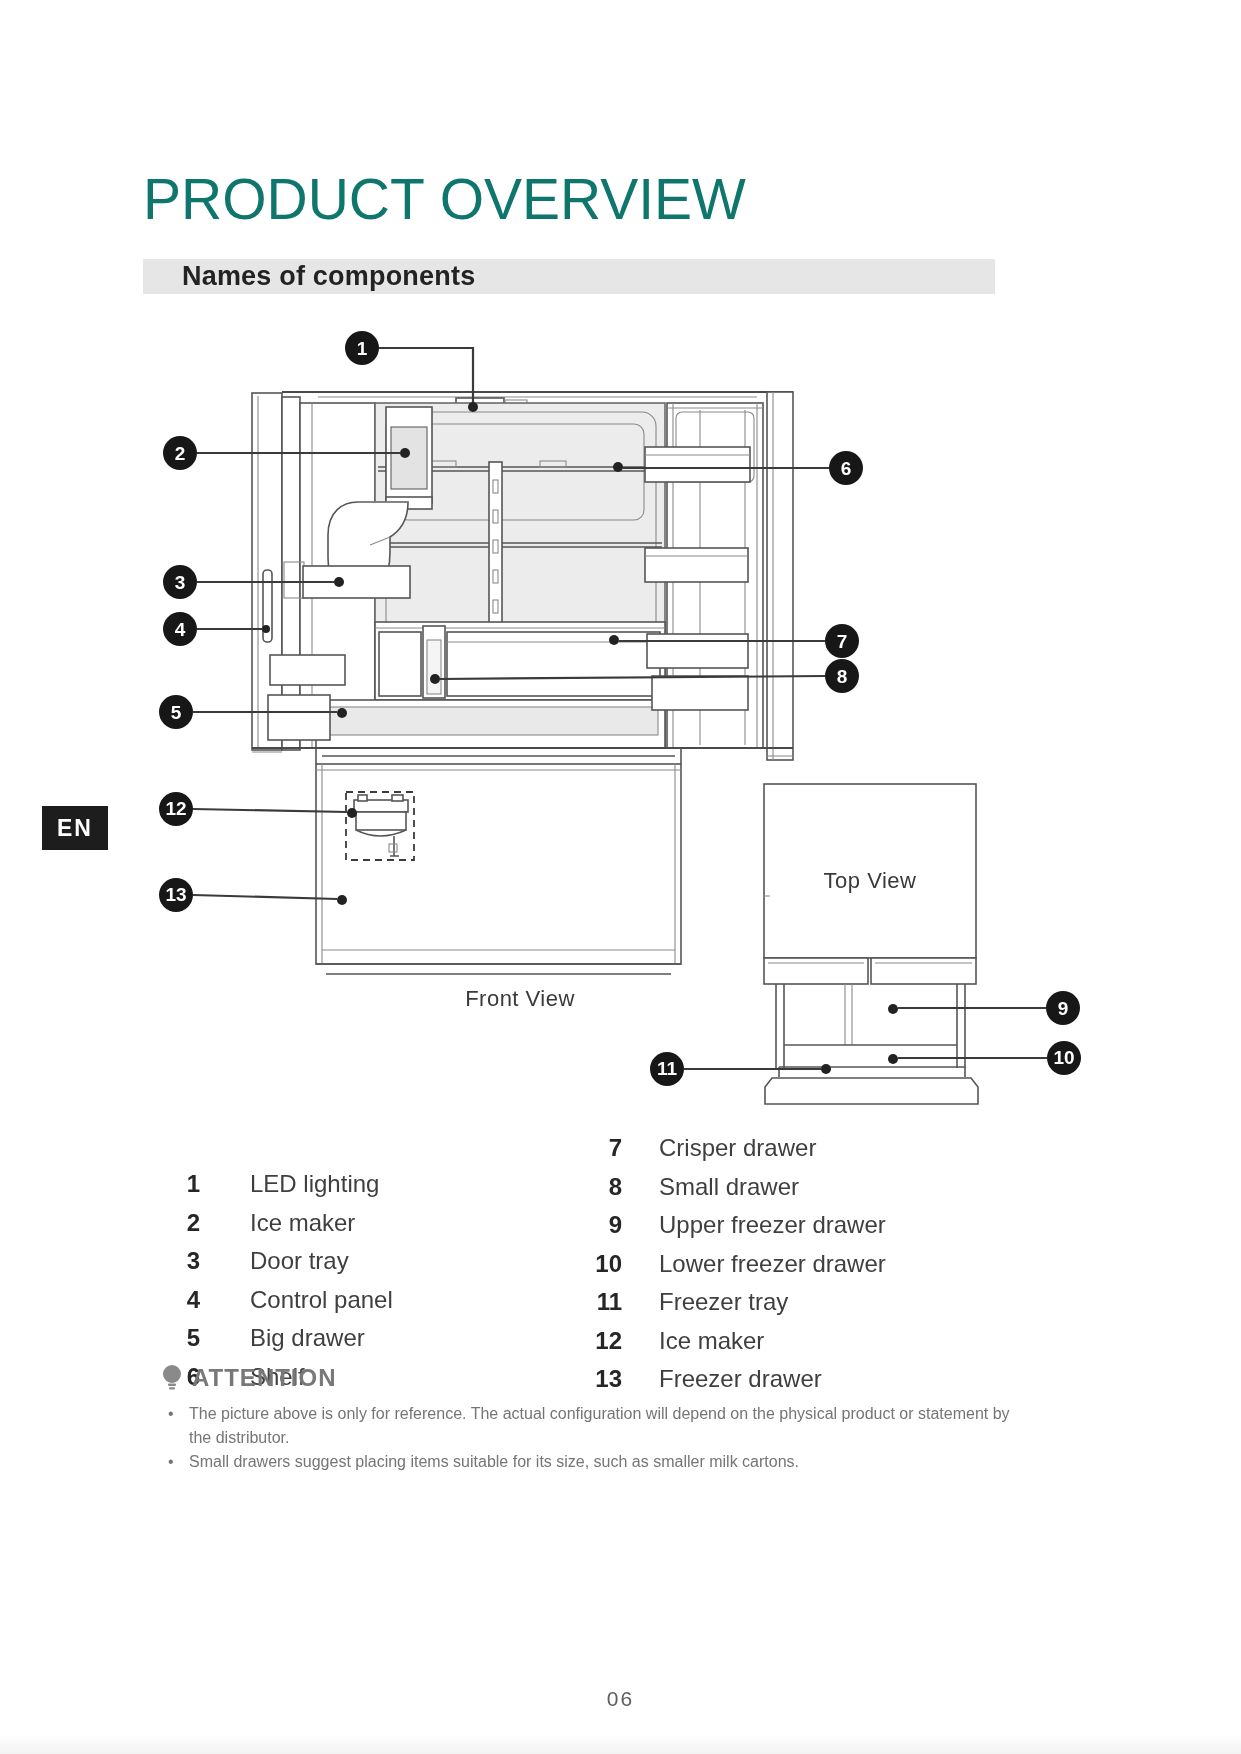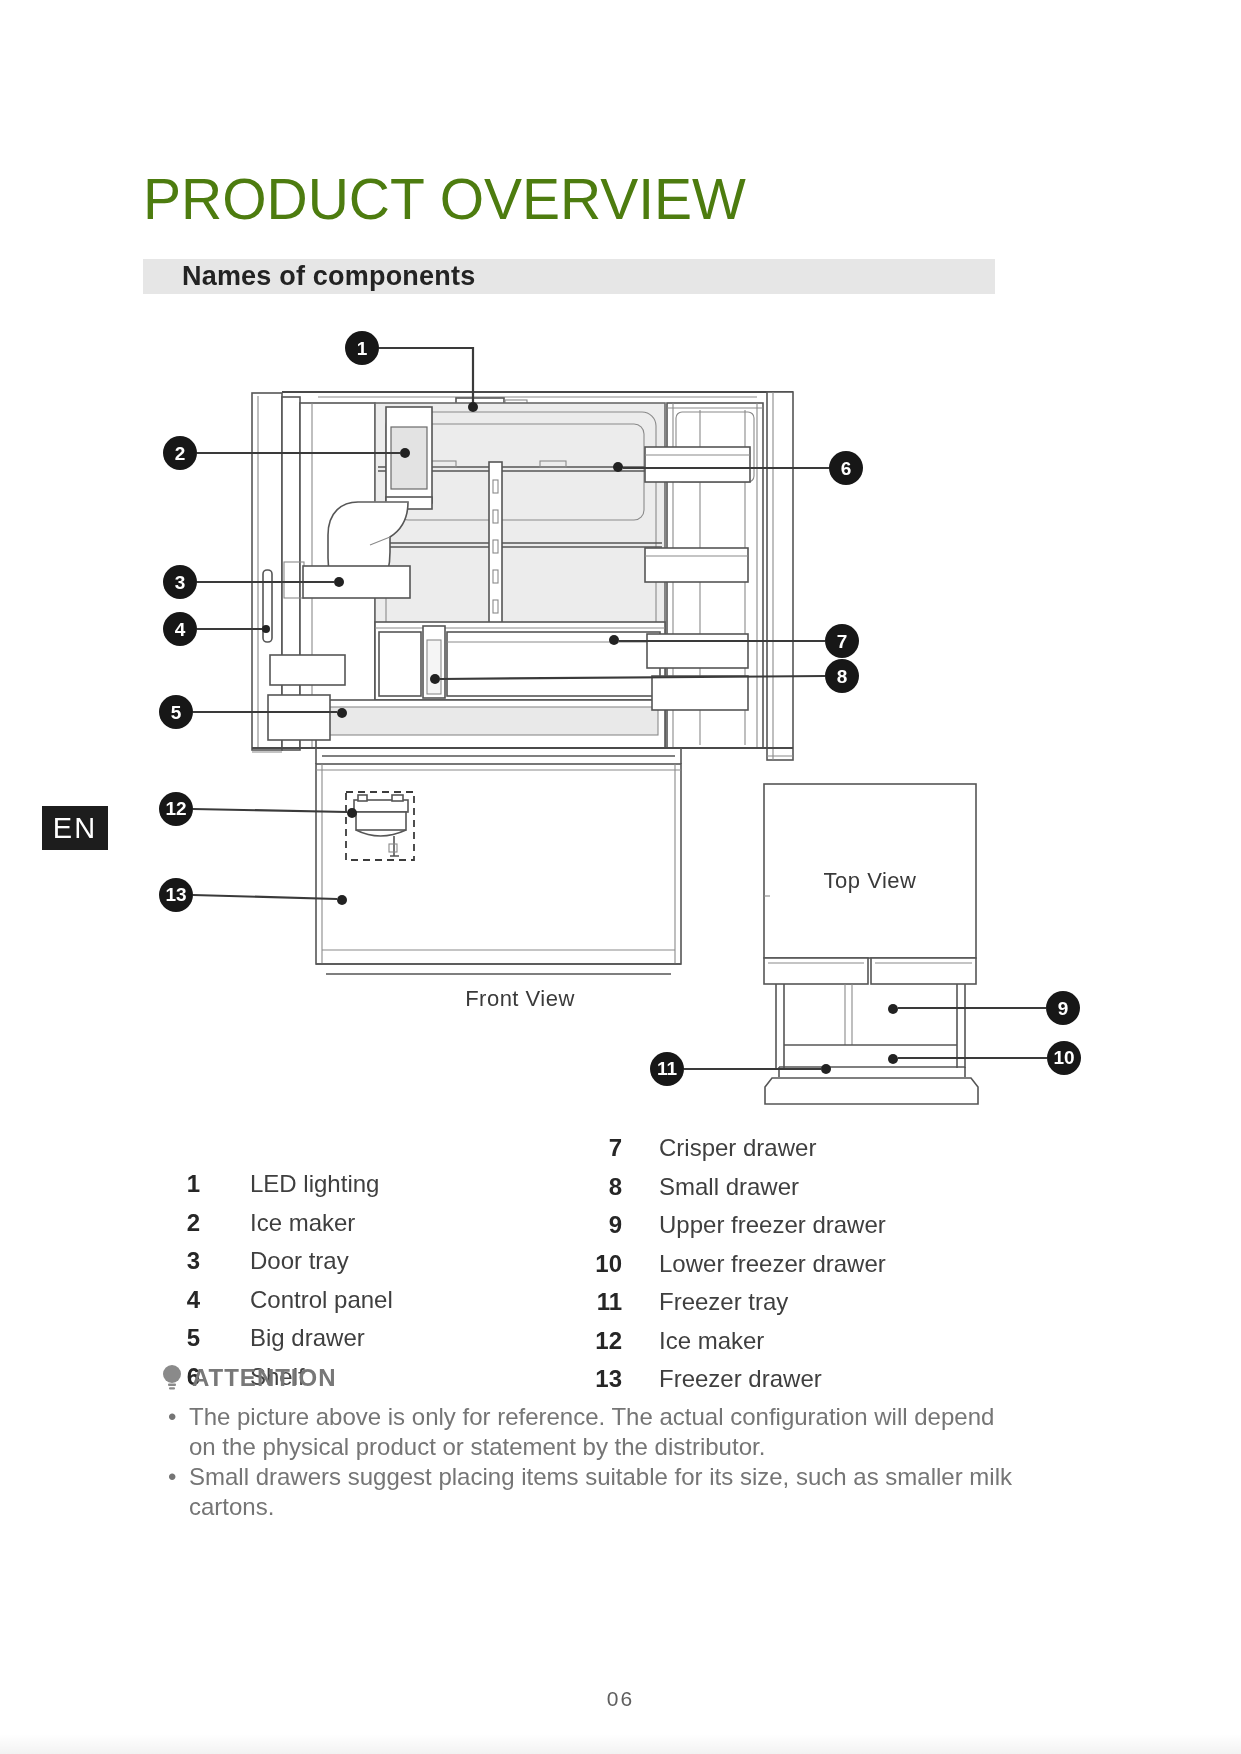--- a/index.html
+++ b/index.html
@@ -1,43 +1,43 @@
 <!DOCTYPE html>
 <html><head>
 <meta charset="utf-8">
 <style>
   html,body{margin:0;padding:0;background:#ffffff;}
   .page{position:relative;width:1241px;height:1754px;background:#ffffff;overflow:hidden;
         font-family:"Liberation Sans", sans-serif;color:#2e2e2e;}
   .title{position:absolute;left:143px;top:128px;font-size:57px;font-weight:400;
-         letter-spacing:0px;color:#4d7c0f;}
+         letter-spacing:0px;color:#0f766e;}
   .section-band{position:absolute;left:143px;top:259px;width:830px;height:35px;
                 background:#e6e6e6;display:flex;align-items:center;padding-left:22px;}
   .section-band span{font-size:27px;font-weight:bold;color:#232323;margin-left:17px;letter-spacing:0.2px;}
   .figure-svg{position:absolute;left:0;top:300px;width:1241px;height:815px;}
   .en-tab{position:absolute;left:42px;top:806px;width:66px;height:44px;background:#1d1d1d;
           display:flex;align-items:center;justify-content:center;}
-  .en-tab span{color:#ffffff;font-weight:normal;font-size:29px;letter-spacing:2px;text-align:right;}
+  .en-tab span{color:#ffffff;font-weight:bold;font-size:23px;letter-spacing:2px;text-align:right;}
   .components{position:absolute;left:0;top:1134px;width:1241px;}
   .comp-col{position:absolute;top:0;}
   .comp-col.left{left:160px;}
   .comp-col.right{left:560px;}
   .comp-row{display:flex;align-items:baseline;height:38.5px;}
   .comp-row .num{font-weight:bold;font-size:24px;color:#262626;text-align:right;}
   .comp-col.left .num{width:40px;}
   .comp-col.right .num{width:62px;}
   .comp-row .lbl{font-size:24px;color:#3f3f3f;}
   .comp-col.left .lbl{margin-left:50px;margin-top:36px;}
   .comp-col.right .lbl{margin-left:37px;}
   .attention{position:absolute;left:160px;top:1364px;width:880px;}
   .att-head{display:flex;align-items:center;}
   .att-head .bulb{width:26px;height:28px;flex:0 0 auto;}
   .att-head span{font-size:24px;font-weight:bold;color:#787878;letter-spacing:1px;margin-left:6px;}
   .att-notes{margin:10px 0 0 0;padding:0 0 0 8px;list-style:none;width:848px;}
-  .att-notes li{position:relative;font-size:24px;line-height:30px;color:#757575;
+  .att-notes li{position:relative;font-size:16px;line-height:24px;color:#757575;
                 padding-left:21px;margin:0;}
   .att-notes li::before{content:"•";position:absolute;left:0;top:0;color:#757575;}
   .page-number{position:absolute;left:0;top:1653px;width:1241px;text-align:center;
                font-size:21px;color:#5f5f5f;letter-spacing:2px;margin-top:34px;}
   .bottom-shade{position:absolute;left:0;bottom:0;width:100%;height:20px;
                 background:linear-gradient(to bottom, rgba(0,0,0,0), rgba(0,0,0,0.05));}
   
   .lineart{stroke:#565656;fill:none;stroke-width:1.6;}
   .lineart-bold{stroke:#4a4a4a;fill:none;stroke-width:2.2;}
   .whitefill{fill:#ffffff;stroke:#565656;stroke-width:1.6;}

